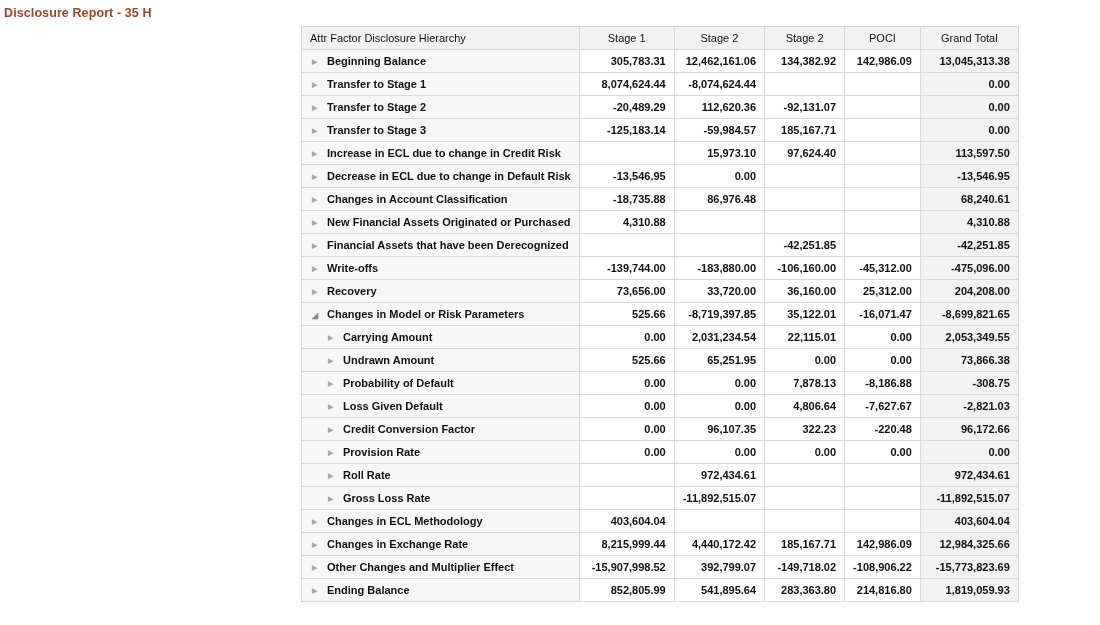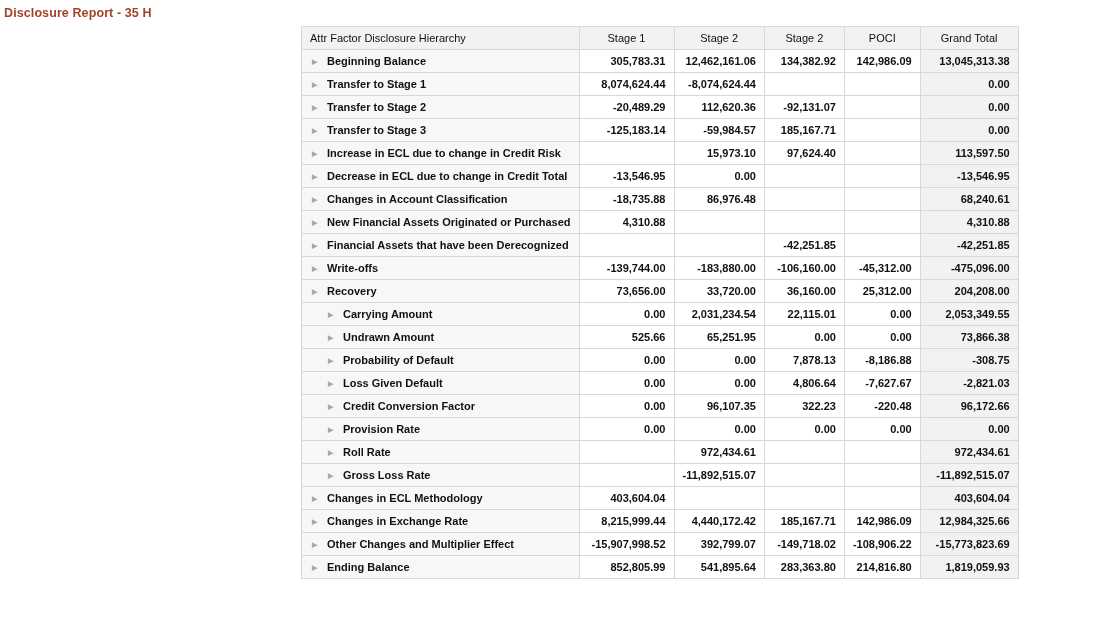--- a/index.html
+++ b/index.html
@@ -107,21 +107,21 @@
       </tr>
       <tr>
         <td class="label-cell lvl0"><span class="tree-icon">▶</span><span>Increase in ECL due to change in Credit Risk</span></td>
         <td class="num"></td>
         <td class="num">15,973.10</td>
         <td class="num">97,624.40</td>
         <td class="num"></td>
         <td class="num total">113,597.50</td>
       </tr>
       <tr>
-        <td class="label-cell lvl0"><span class="tree-icon">▶</span><span>Decrease in ECL due to change in Credit Total</span></td>
+        <td class="label-cell lvl0"><span class="tree-icon">▶</span><span>Decrease in ECL due to change in Default Risk</span></td>
         <td class="num">-13,546.95</td>
         <td class="num">0.00</td>
         <td class="num"></td>
         <td class="num"></td>
         <td class="num total">-13,546.95</td>
       </tr>
       <tr>
         <td class="label-cell lvl0"><span class="tree-icon">▶</span><span>Changes in Account Classification</span></td>
         <td class="num">-18,735.88</td>
         <td class="num">86,976.48</td>
@@ -155,20 +155,28 @@
       </tr>
       <tr>
         <td class="label-cell lvl0"><span class="tree-icon">▶</span><span>Recovery</span></td>
         <td class="num">73,656.00</td>
         <td class="num">33,720.00</td>
         <td class="num">36,160.00</td>
         <td class="num">25,312.00</td>
         <td class="num total">204,208.00</td>
       </tr>
       <tr>
+        <td class="label-cell lvl0"><span class="tree-icon expanded">◢</span><span>Changes in Model or Risk Parameters</span></td>
+        <td class="num">525.66</td>
+        <td class="num">-8,719,397.85</td>
+        <td class="num">35,122.01</td>
+        <td class="num">-16,071.47</td>
+        <td class="num total">-8,699,821.65</td>
+      </tr>
+      <tr>
         <td class="label-cell lvl1"><span class="tree-icon">▶</span><span>Carrying Amount</span></td>
         <td class="num">0.00</td>
         <td class="num">2,031,234.54</td>
         <td class="num">22,115.01</td>
         <td class="num">0.00</td>
         <td class="num total">2,053,349.55</td>
       </tr>
       <tr>
         <td class="label-cell lvl1"><span class="tree-icon">▶</span><span>Undrawn Amount</span></td>
         <td class="num">525.66</td>

